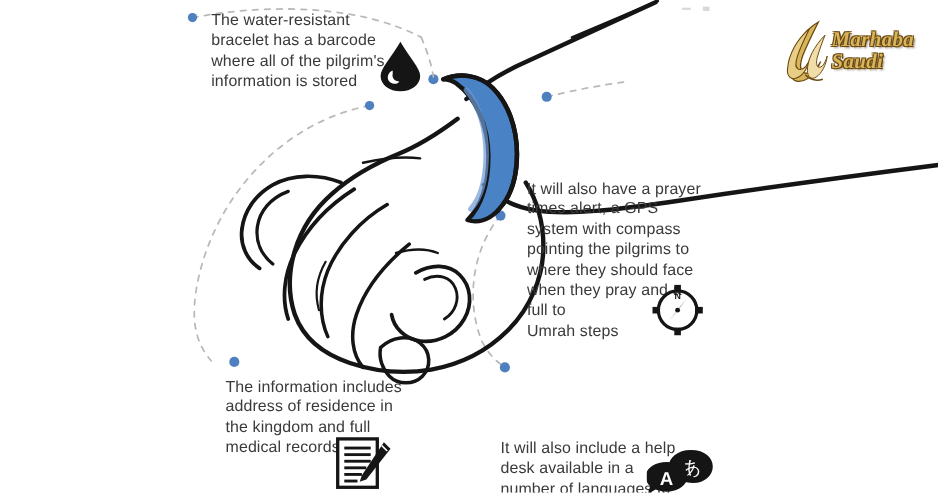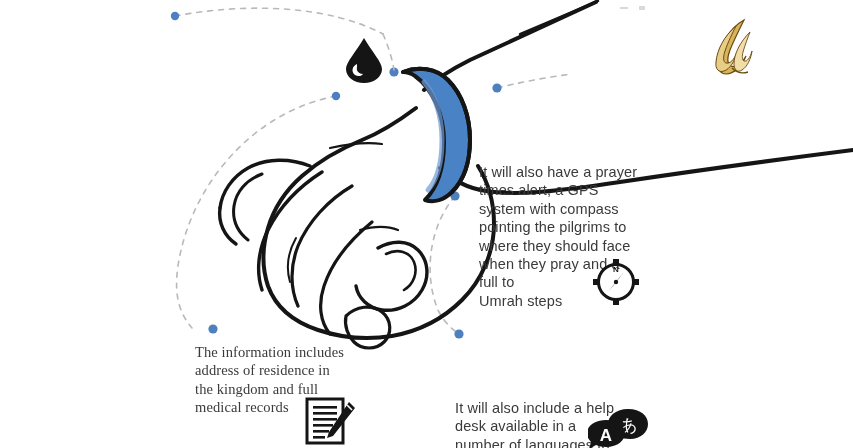--- a/index.html
+++ b/index.html
@@ -28,21 +28,21 @@
     position: absolute;
     color: #3a3a3a;
     font-size: 14.5px;
     line-height: 1.27;
     letter-spacing: 0.1px;
     white-space: pre-line;
     font-family: "Liberation Sans", sans-serif;
   }
   #callout-bracelet { left: 192px; top: 10px;  width: 190px; }
   #callout-prayer   { left: 479px; top: 163px; width: 170px; }
-  #callout-records  { left: 195px; top: 343px; width: 175px; font-family: Liberation Serif, serif; }
+  #callout-records  { left: 205px; top: 343px; width: 175px; }
   #callout-helpdesk { left: 455px; top: 355px; width: 175px; margin-top: 44px; }
 
   .icon-box {
     position: absolute;
   }
   #icon-droplet  { left: 342px; top: 36px;  width: 44px; height: 48px; }
   #icon-compass  { left: 593px; top: 257px; width: 46px; height: 48px; }
   #icon-notepad  { left: 303px; top: 396px; width: 54px; height: 50px; }
   #icon-translate{ left: 588px; top: 406px; width: 62px; height: 44px; }
 
@@ -184,20 +184,24 @@
       <path d="M 30,4 C 16,12 6,28 4,44 C 3,52 6,58 12,58 C 20,58 28,50 32,40
                C 28,48 22,52 17,50 C 13,48 13,42 16,34 C 20,24 26,12 30,4 Z" fill="#d8b45a" stroke="#6b4a12" stroke-width="1.2"></path>
       <path d="M 22,10 C 10,20 3,34 2,46 C 1,53 5,57 10,55 C 16,53 21,45 23,36
                C 20,44 16,48 12,47 C 9,46 9,41 11,35 C 14,26 19,16 22,10 Z" fill="#e8cd86" stroke="#6b4a12" stroke-width="1"></path>
       <path d="M 36,16 C 26,26 20,38 20,48 C 20,54 24,57 28,54 C 33,51 37,43 38,35
                C 36,42 33,46 30,45 C 28,44 28,40 29,36 C 31,29 34,21 36,16 Z" fill="#f0dda8" stroke="#6b4a12" stroke-width="0.9"></path>
       <path d="M 18,52 C 22,56 28,58 34,56" fill="none" stroke="#6b4a12" stroke-width="1.4"></path>
     </g>
   </svg>
 
+  <div class="callout" id="callout-bracelet">The water-resistant
+bracelet has a barcode
+where all of the pilgrim's
+information is stored</div>
 
   <div class="icon-box" id="icon-droplet">
     <svg viewBox="0 0 44 48" width="44" height="48">
       <path d="M22 2 C 30 16, 40 26, 40 33 C 40 41, 32 47, 22 47
                C 12 47, 4 41, 4 33 C 4 26, 14 16, 22 2 Z" fill="#151515"></path>
       <path d="M15 28 C 10 30, 9 36, 13 39 C 16 41, 20 40, 21 38
                C 17 38, 14 35, 15 31 Z" fill="#ffffff"></path>
     </svg>
   </div>
 
@@ -256,17 +260,21 @@
                C 38,33 34,32 31,31 L 24,35 L 26,28
                C 22,25 20,22 20,18 C 20,10 28,3 40,3 Z" fill="#151515"></path>
       <text x="41" y="25" font-family="'DejaVu Sans', sans-serif" font-size="17" text-anchor="middle" fill="#ffffff">あ</text>
       <path d="M 18,14 C 30,14 37,20 37,27 C 37,34 30,41 18,41
                C 14,41 11,40 8,39 L 1,43 L 3,36
                C 0,33 -1,30 -1,27 C -1,20 7,14 18,14 Z" fill="#151515"></path>
       <text x="18" y="35" font-family="'Liberation Sans', sans-serif" font-size="17" font-weight="bold" text-anchor="middle" fill="#ffffff">A</text>
     </svg>
   </div>
 
+  <div id="logo">
+    <div class="logo-text" id="logo-line1">Marhaba</div>
+    <div class="logo-text" id="logo-line2">Saudi</div>
+  </div>
 
   <div class="corner-speck" id="speck-a"></div>
   <div class="corner-speck" id="speck-b"></div>
 
 </div>
 
 </body></html>

